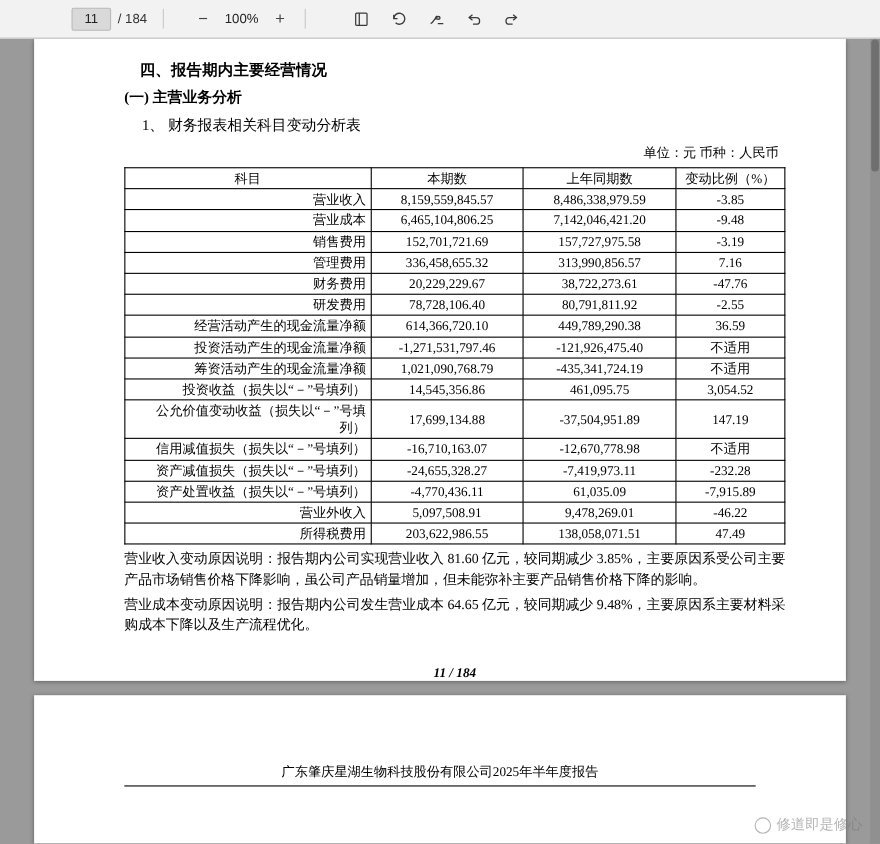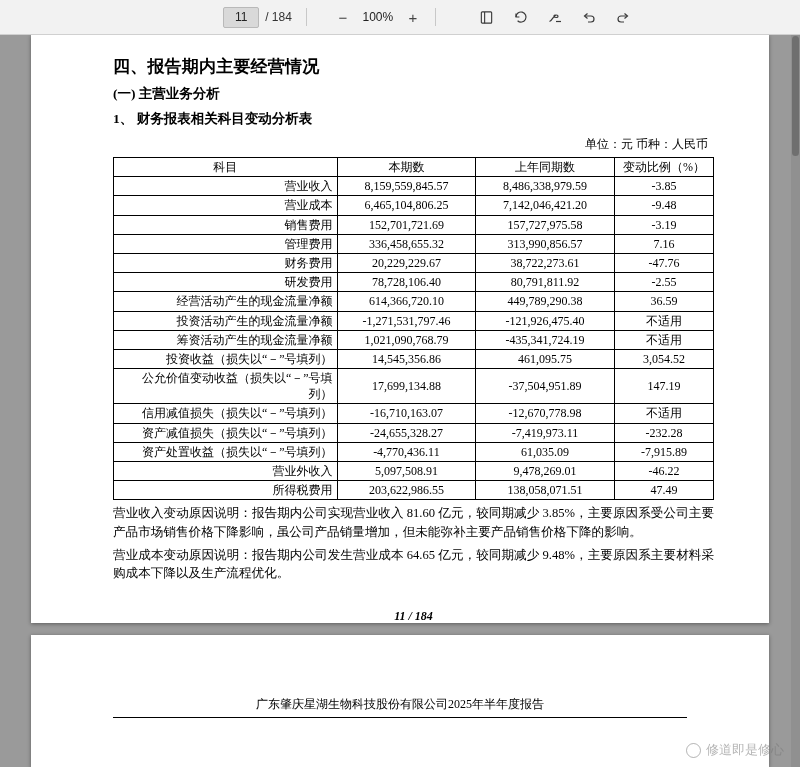--- a/index.html
+++ b/index.html
@@ -25,21 +25,20 @@
     height: 34px;
     background: #f2f2f2;
     border-bottom: 1px solid #d0d0d0;
     display: flex;
     align-items: center;
     padding: 0 10px;
     gap: 10px;
     flex: 0 0 34px;
     position: relative;
     z-index: 5;
-    justify-content: center;
   }
   .pagebox {
     display: flex;
     align-items: center;
     gap: 6px;
     margin-left: 55px;
   }
   .page-input {
     width: 34px;
     height: 19px;
@@ -120,34 +119,34 @@
   .page1 { height: 588px; padding: 0; }
   .page-gap { height: 14px; }
   .page2 { height: 150px; }
 
   .page-inner {
     padding: 20px 55px 0 82px;
     font-family: "Liberation Serif", serif;
     color: #000;
   }
   .h-line {
-    font-size: 17px;
+    font-size: 14px;
     font-weight: bold;
-    margin: 0 0 7px 0;
+    margin: 0 0 7px 14px;
     letter-spacing: .2px;
   }
   .h-line2 {
     font-size: 13.5px;
     font-weight: bold;
     margin: 0 0 7px 0;
   }
   .h-line3 {
     font-size: 13.5px;
-    font-weight: bold;
-    margin: 0 0 8px 0;
+    font-weight: normal;
+    margin: 0 0 8px 16px;
   }
   .unit-line {
     font-size: 12px;
     text-align: right;
     margin: 0 6px 4px 0;
   }
 
   table.fin {
     border-collapse: collapse;
     width: 100%;

